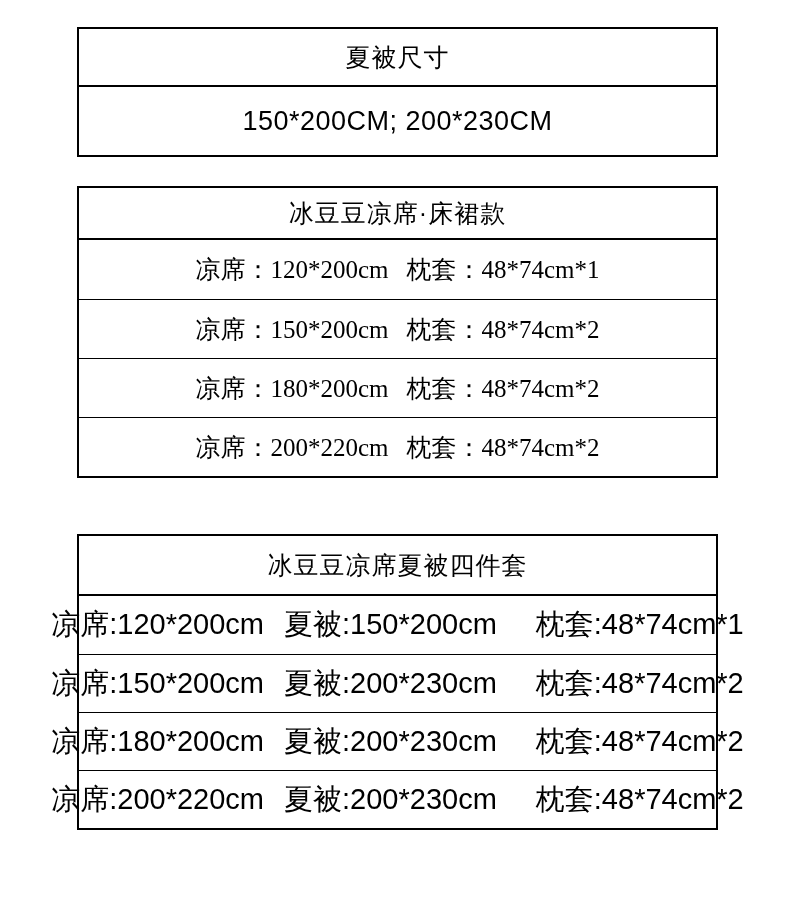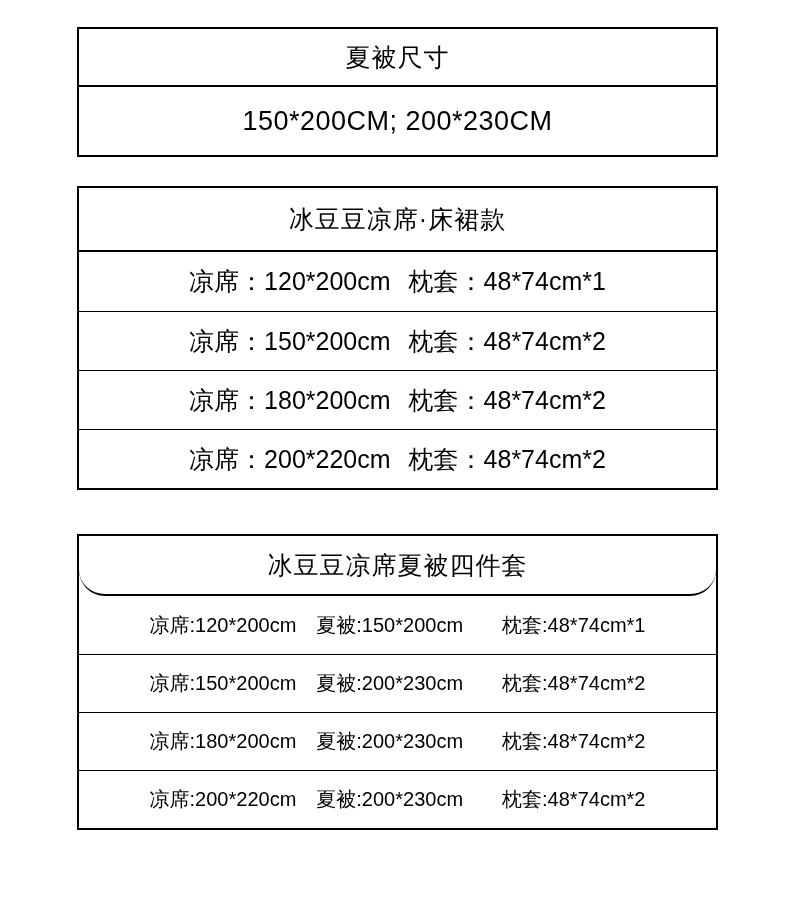--- a/index.html
+++ b/index.html
@@ -27,34 +27,34 @@
   .hdr {
     height: 58px;
     display: flex;
     align-items: center;
     justify-content: center;
     border-bottom: 2px solid #000000;
     font-size: 25px;
     font-weight: 500;
     letter-spacing: 1px;
   }
-  .tbl-2 .hdr { height: 64px; }
-  .tbl-3 .hdr { height: 60px; border-radius: 26px; }
+  .tbl-2 .hdr { height: 52px; }
+  .tbl-3 .hdr { height: 60px; }
 
   .row {
     display: flex;
     align-items: center;
     justify-content: center;
     font-size: 25px;
   }
   .row + .row { border-top: 1px solid #000000; }
 
   .tbl-1 .row { height: 68px; font-size: 27px; letter-spacing: 0.5px; }
-  .tbl-2 .row { height: 59px; column-gap: 18px; }
-  .tbl-3 .row { height: 58px; font-size: 20px; column-gap: 20px; }
+  .tbl-2 .row { height: 59px; column-gap: 18px; font-family: Liberation Serif, serif; }
+  .tbl-3 .row { height: 58px; font-size: 29px; column-gap: 20px; }
   .tbl-3 .seg-pillow { margin-left: 19px; }
 
   .seg { white-space: nowrap; }
 </style>
 </head>
 <body>
 
 <div class="page">
 
   <section class="tbl tbl-1">

